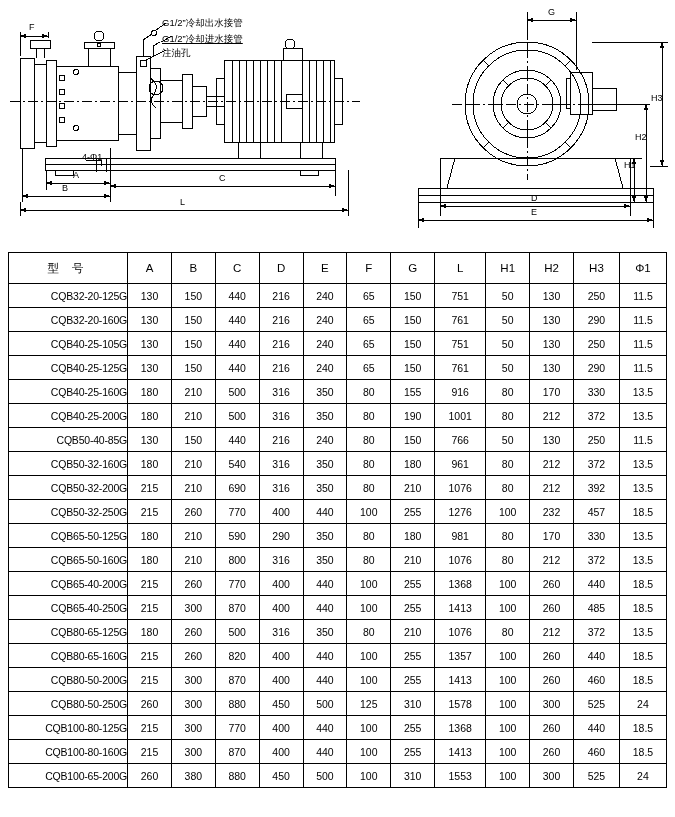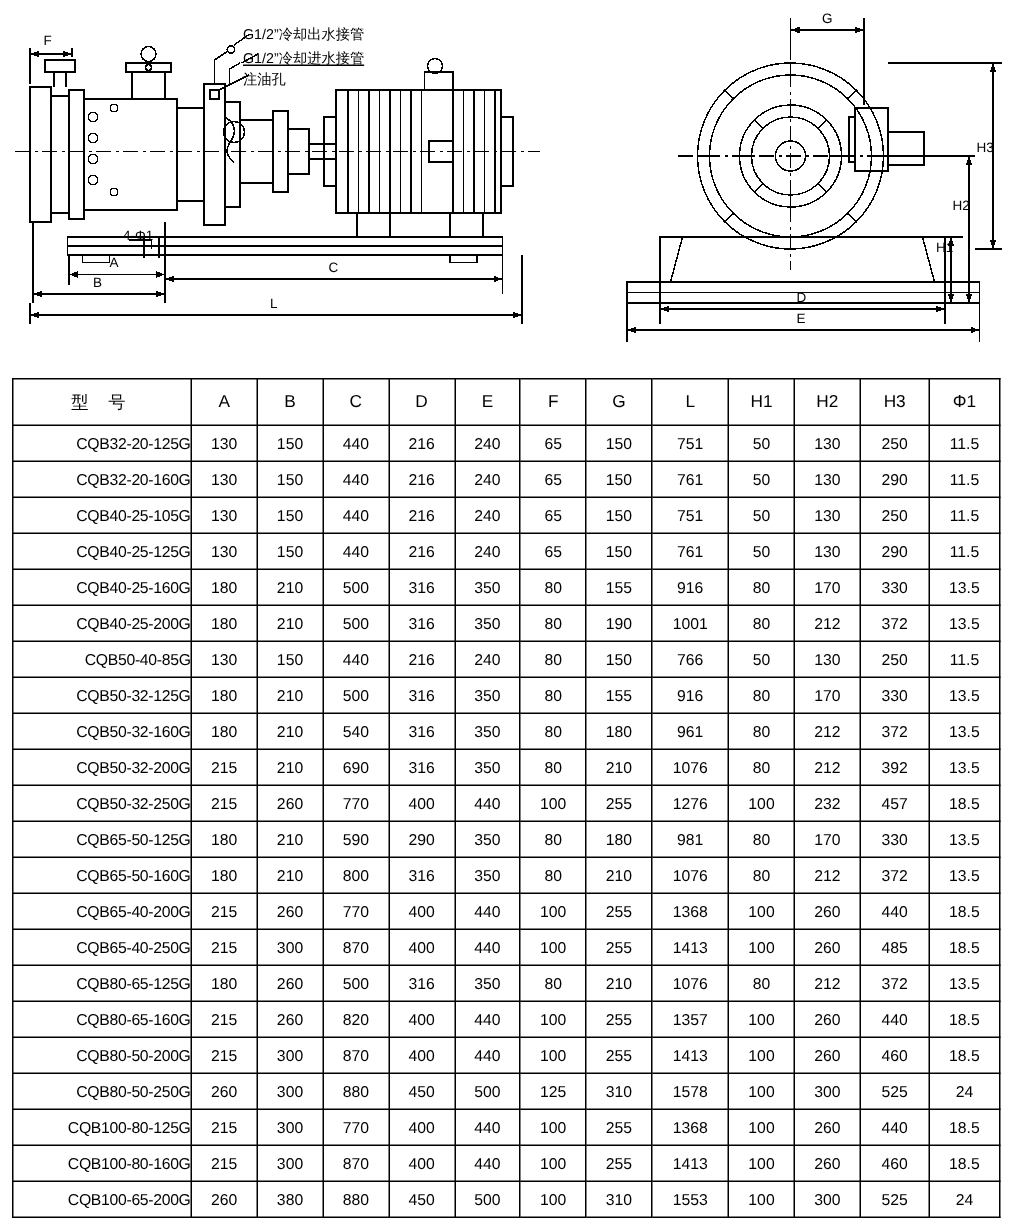--- a/index.html
+++ b/index.html
@@ -418,35 +418,20 @@
           <td class="col-n">240</td>
           <td class="col-n">80</td>
           <td class="col-n">150</td>
           <td class="col-l">766</td>
           <td class="col-n">50</td>
           <td class="col-n">130</td>
           <td class="col-h3">250</td>
           <td class="col-phi">11.5</td>
         </tr>
         <tr>
-          <td class="col-model model">CQB50-32-125G</td>
-          <td class="col-n">180</td>
-          <td class="col-n">210</td>
-          <td class="col-n">500</td>
-          <td class="col-n">316</td>
-          <td class="col-n">350</td>
-          <td class="col-n">80</td>
-          <td class="col-n">155</td>
-          <td class="col-l">916</td>
-          <td class="col-n">80</td>
-          <td class="col-n">170</td>
-          <td class="col-h3">330</td>
-          <td class="col-phi">13.5</td>
-        </tr>
-        <tr>
           <td class="col-model model">CQB50-32-160G</td>
           <td class="col-n">180</td>
           <td class="col-n">210</td>
           <td class="col-n">540</td>
           <td class="col-n">316</td>
           <td class="col-n">350</td>
           <td class="col-n">80</td>
           <td class="col-n">180</td>
           <td class="col-l">961</td>
           <td class="col-n">80</td>

